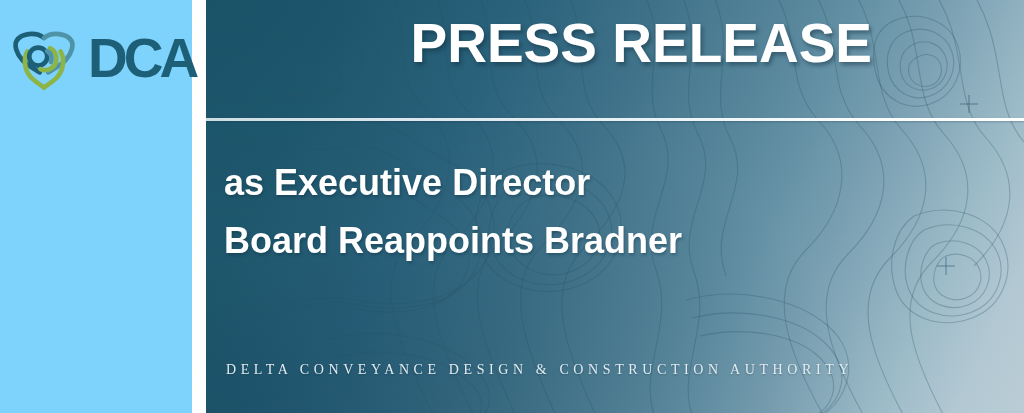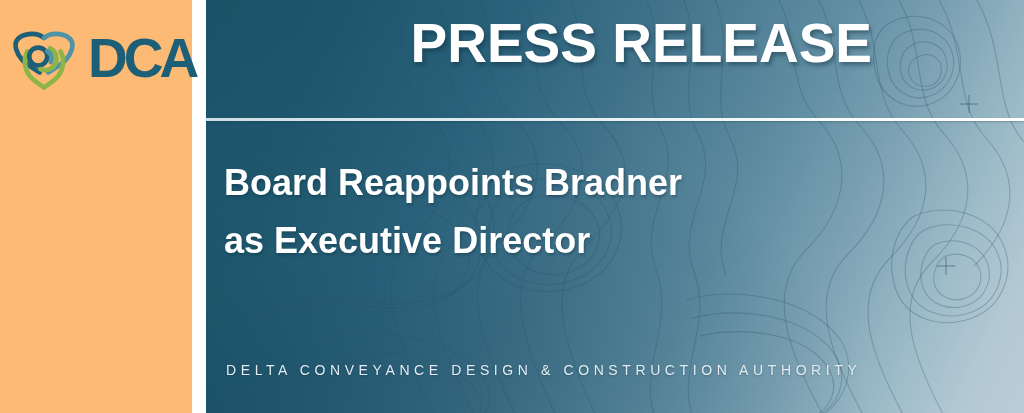--- a/index.html
+++ b/index.html
@@ -18,21 +18,21 @@
     overflow: hidden;
     background: #ffffff;
     display: flex;
   }
 
   
   .logo-panel {
     position: relative;
     width: 192px;
     height: 413px;
-    background: #fdba74;
+    background: #7dd3fc;
     flex: 0 0 192px;
     display: flex;
     align-items: flex-start;
     justify-content: flex-start;
   }
   .logo-lockup {
     display: flex;
     align-items: center;
     gap: 8px;
     margin-top: 22px;
@@ -157,21 +157,21 @@
     color: #ffffff;
     letter-spacing: 0.2px;
     white-space: nowrap;
     text-shadow: 0 1px 2px rgba(10,40,55,0.3);
   }
 
   .org-footer {
     position: absolute;
     left: 20px;
     top: 362px;
-    font-family: Liberation Sans, sans-serif;
+    font-family: Liberation Serif, serif;
     font-weight: normal;
     font-size: 14px;
     letter-spacing: 4.6px;
     color: #e3ecf1;
     white-space: nowrap;
     text-shadow: 0 1px 2px rgba(10,40,55,0.3);
   }
 </style>
 </head>
 <body>
@@ -273,22 +273,22 @@
         </g>
       </svg>
     </span>
 
     <div class="banner-content">
       <div class="eyebrow-title">PRESS RELEASE</div>
 
       <div class="divider-rule"></div>
 
       <div class="headline">
+        <span class="headline-line">as Executive Director</span>
         <span class="headline-line">Board Reappoints Bradner</span>
-        <span class="headline-line">as Executive Director</span>
       </div>
 
 
       <div class="org-footer">DELTA CONVEYANCE DESIGN &amp; CONSTRUCTION AUTHORITY</div>
     </div>
 
   </div>
 </div>
 
 </body></html>

